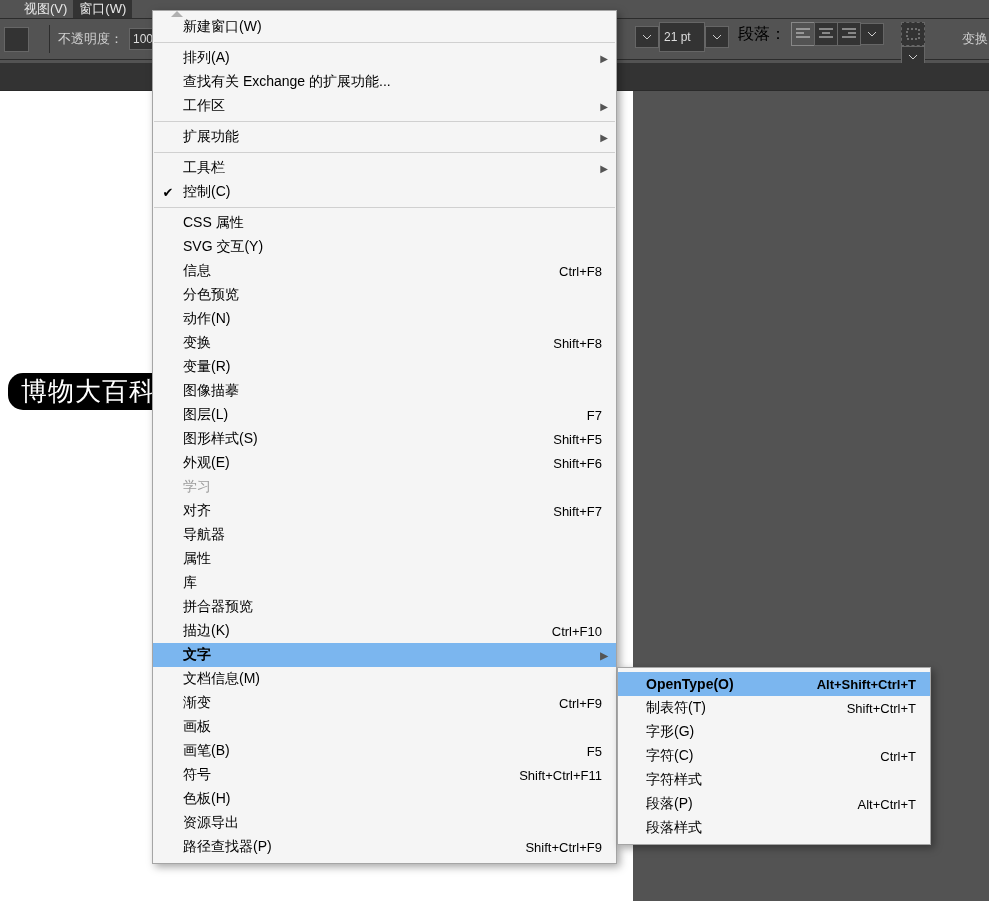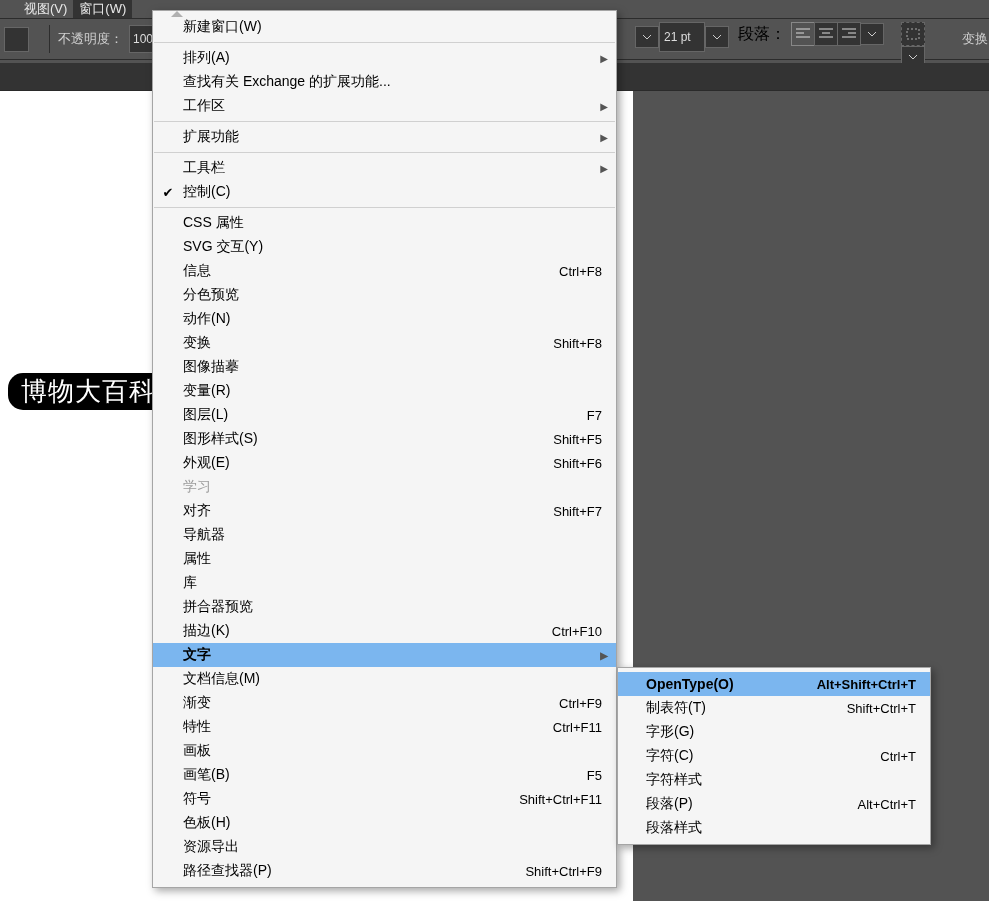--- a/index.html
+++ b/index.html
@@ -3,21 +3,21 @@
 <meta charset="utf-8">
 <style>
 * { margin:0; padding:0; box-sizing:border-box; font-family:"Microsoft YaHei","SimSun",sans-serif; }
 body { width:989px; height:901px; background:#535353; overflow:hidden; position:relative; }
 .menubar { height:18px; background:#535353; display:flex; align-items:center; padding-left:18px; font-size:13px; color:#e8e8e8; }
 .menubar .mitem { padding:0 6px; cursor:pointer; line-height:18px; }
 .menubar .mitem.active { background:#333333; }
 .toolbar { height:42px; background:#535353; border-top:1px solid #2c2c2c; border-bottom:1px solid #2c2c2c; display:flex; align-items:center; font-size:13px; color:#d0d0d0; padding-left:4px; }
 .tool-swatch { width:25px; height:25px; background:#333; border:1px solid #666; margin-right:12px; }
 .tool-label { margin-right:6px; }
-.tool-input { width:34px; height:28px; background:#333; border:1px solid #666; color:#ddd; font-size:12px; padding:0 3px; }
+.tool-input { width:34px; height:22px; background:#333; border:1px solid #666; color:#ddd; font-size:12px; padding:0 3px; }
 .tool-sep { width:1px; height:28px; background:#2d2d2d; margin:0 8px; }
 .tool-dd { width:24px; height:22px; background:#333; border:1px solid #666; display:inline-flex; align-items:center; justify-content:center; }
 .tool-dd svg,.icon-btn svg { display:block; }
 .pt-group { display:flex; align-items:center; position:absolute; left:635px; top:22px; }
 .pt-box { width:46px; height:30px; background:#333; border:1px solid #666; color:#ddd; font-size:12px; display:flex; align-items:center; padding:0 4px; }
 .align-group { display:flex; align-items:center; position:absolute; left:738px; top:22px; }
 .icon-btn { width:24px; height:24px; background:#333; border:1px solid #666; display:flex; align-items:center; justify-content:center; margin-left:-1px; }
 .icon-btn.active { background:#535353; border-color:#888; }
 .dark-band { position:absolute; top:63px; left:0; right:0; height:28px; background:#333333; border-bottom:1px solid #2a2a2a; }
 .canvas { position:absolute; top:91px; left:0; width:633px; height:127px; background:#ffffff; }
@@ -170,25 +170,25 @@
       <span class="chk"></span>
       <span class="lbl">动作(N)</span>
     </div>
     <div class="drow">
       <span class="chk"></span>
       <span class="lbl">变换</span>
       <span class="sc">Shift+F8</span>
     </div>
     <div class="drow">
       <span class="chk"></span>
+      <span class="lbl">变量(R)</span>
+    </div>
+    <div class="drow">
+      <span class="chk"></span>
       <span class="lbl">图像描摹</span>
-    </div>
-    <div class="drow">
-      <span class="chk"></span>
-      <span class="lbl">变量(R)</span>
     </div>
     <div class="drow">
       <span class="chk"></span>
       <span class="lbl">图层(L)</span>
       <span class="sc">F7</span>
     </div>
     <div class="drow">
       <span class="chk"></span>
       <span class="lbl">图形样式(S)</span>
       <span class="sc">Shift+F5</span>
@@ -234,25 +234,20 @@
       <span class="arrow">▶</span>
     </div>
     <div class="drow">
       <span class="chk"></span>
       <span class="lbl">文档信息(M)</span>
     </div>
     <div class="drow">
       <span class="chk"></span>
       <span class="lbl">渐变</span>
       <span class="sc">Ctrl+F9</span>
-    </div>
-    <div class="drow">
-      <span class="chk"></span>
-      <span class="lbl">特性</span>
-      <span class="sc">Ctrl+F11</span>
     </div>
     <div class="drow">
       <span class="chk"></span>
       <span class="lbl">画板</span>
     </div>
     <div class="drow">
       <span class="chk"></span>
       <span class="lbl">画笔(B)</span>
       <span class="sc">F5</span>
     </div>

